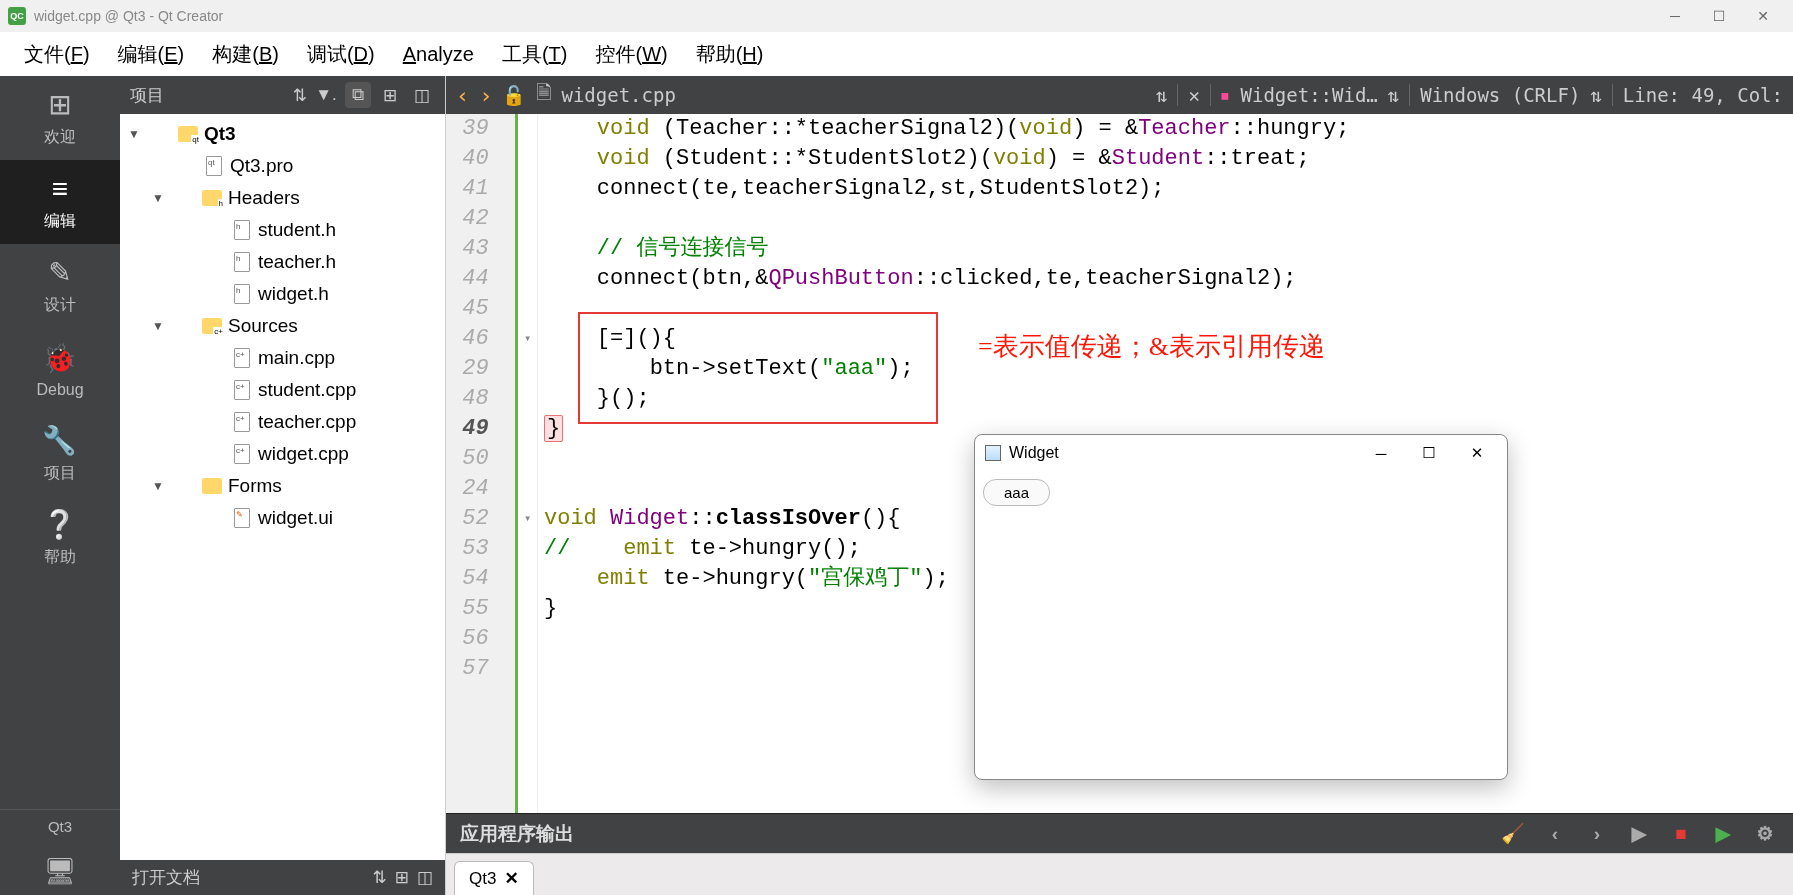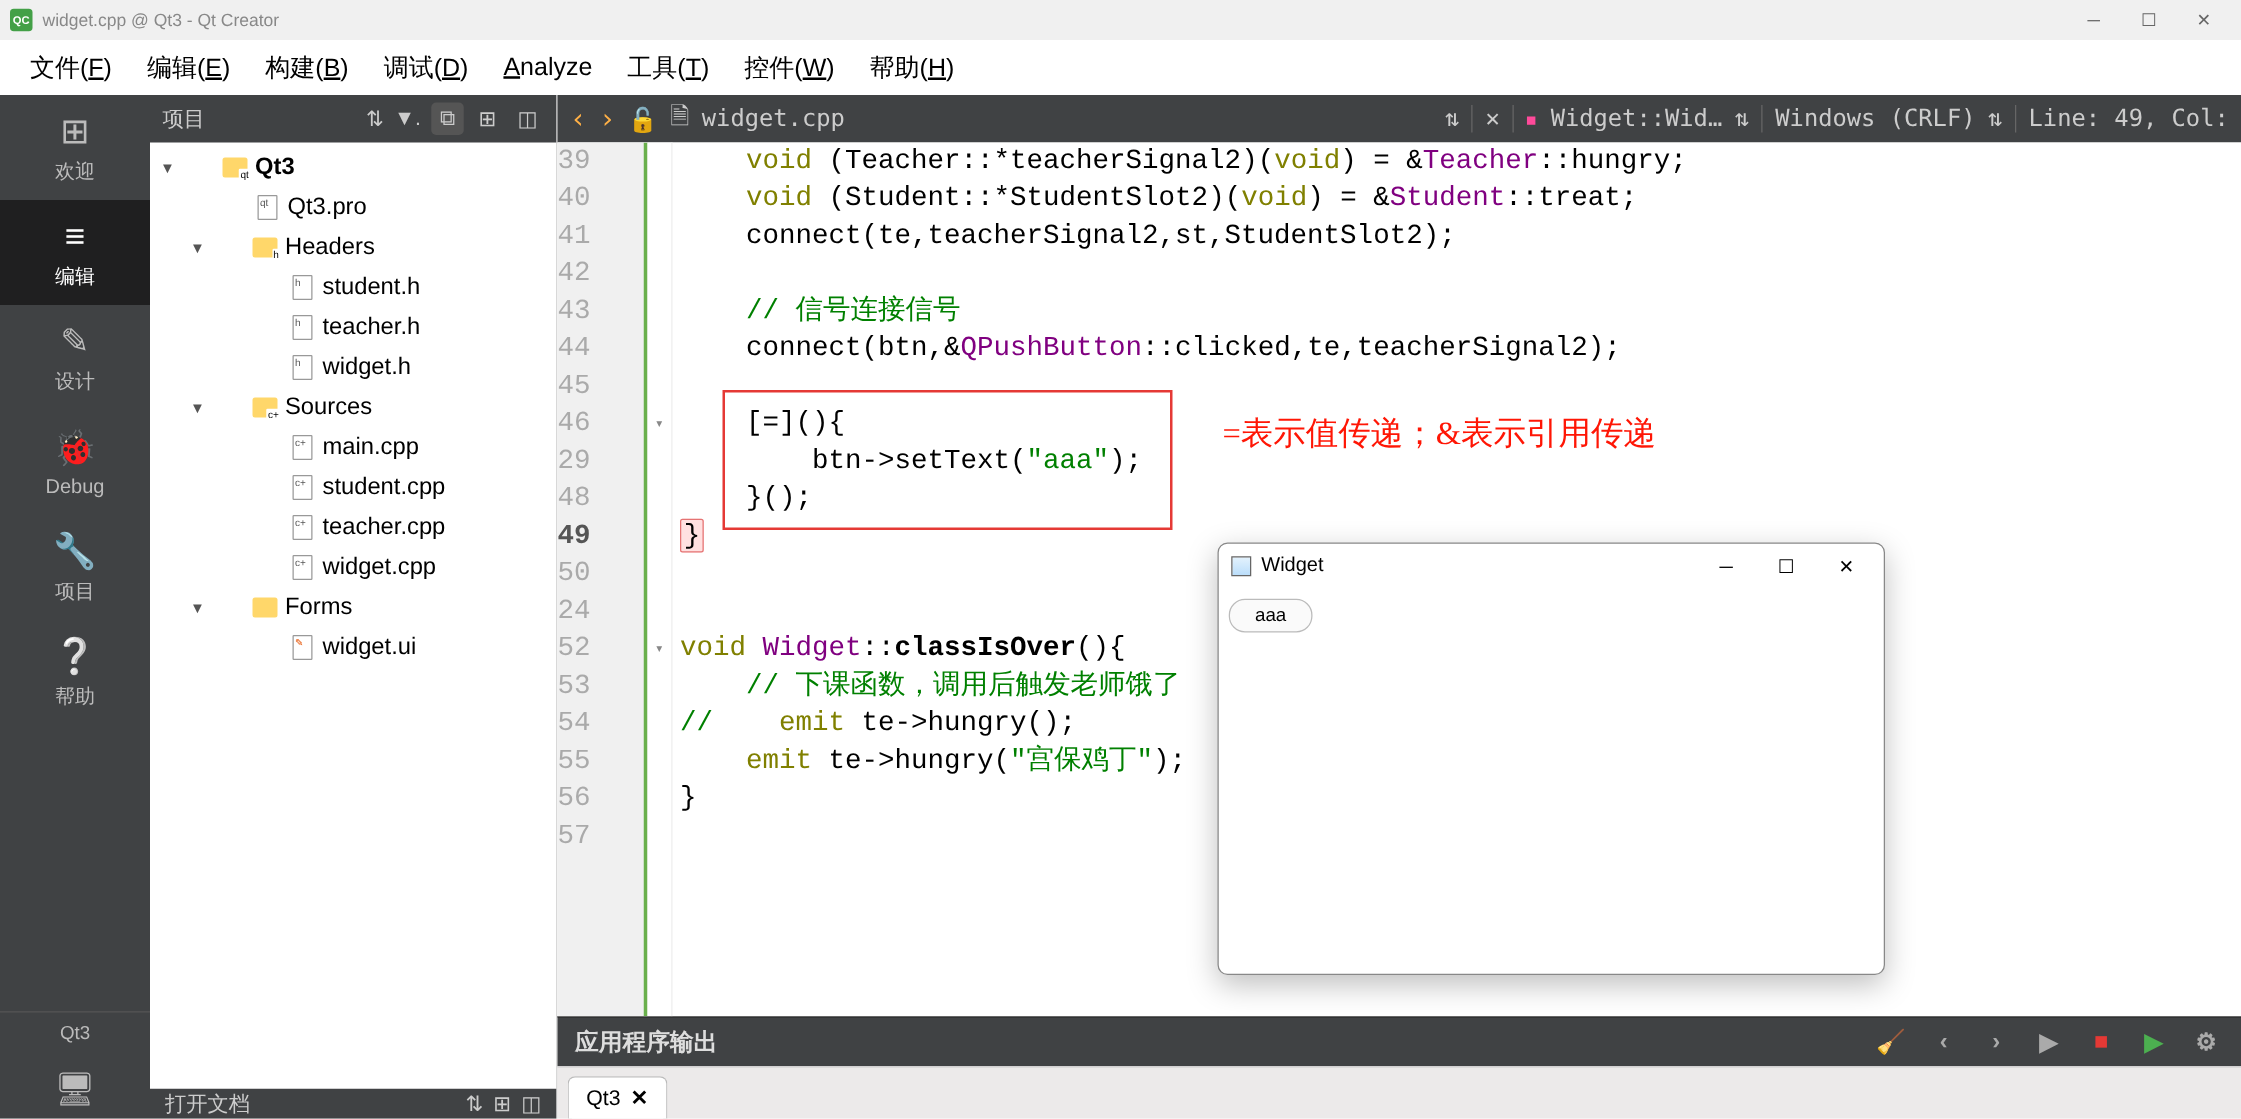--- a/index.html
+++ b/index.html
@@ -32,32 +32,32 @@
 .tree-icon { width: 20px; height: 20px; display: inline-flex; align-items: center; justify-content: center; font-size: 14px; margin-left: 28px; }
 .folder-icon { background: #ffd76a; border-radius: 2px; width: 20px; height: 16px; position: relative; }
 .folder-badge { position: absolute; bottom: -2px; right: -2px; background: #fff; font-size: 8px; padding: 0 1px; border-radius: 1px; }
 .file-icon { border: 1px solid #999; width: 16px; height: 20px; border-radius: 1px; position: relative; }
 .file-badge { position: absolute; top: 1px; left: 1px; font-size: 8px; color: #555; }
 .tree-label { white-space: nowrap; }
 .tree-label.bold { font-weight: bold; }
 .indent-1 { padding-left: 32px; }
 .indent-2 { padding-left: 56px; }
 .indent-3 { padding-left: 84px; }
-.panel-bottom { height: 24px; background: #404244; display: flex; align-items: center; padding: 0 12px; color: #ccc; font-size: 17px; gap: 8px; }
+.panel-bottom { height: 35px; background: #404244; display: flex; align-items: center; padding: 0 12px; color: #ccc; font-size: 17px; gap: 8px; }
 .panel-bottom-title { flex: 1; }
 .editor-area { flex: 1; display: flex; flex-direction: column; min-width: 0; }
 .editor-toolbar { height: 38px; background: #404244; display: flex; align-items: center; padding: 0 10px; color: #ccc; gap: 10px; font-family: "Consolas", monospace; font-size: 19px; }
 .editor-toolbar .arrow-left { color: #ffb046; font-size: 22px; }
 .editor-toolbar .arrow-right { color: #ffb046; font-size: 22px; }
 .editor-toolbar .sep { width: 1px; height: 22px; background: #666; }
 .editor-toolbar-filename { flex: 0 0 auto; }
 .editor-toolbar-spacer { flex: 1; }
 .editor-toolbar .diamond { color: #ff4a9a; font-size: 16px; transform: rotate(45deg); display: inline-block; }
 .code-area { flex: 1; display: flex; background: #fff; position: relative; overflow: hidden; font-family: "Consolas","Courier New",monospace; font-size: 22px; line-height: 30px; }
-.gutter { width: 72px; background: #f0f0f0; text-align: left; color: #aaa; padding-right: 10px; border-right: 3px solid #6ab04c; }
+.gutter { width: 72px; background: #f0f0f0; text-align: center; color: #aaa; padding-right: 10px; border-right: 3px solid #6ab04c; font-style: italic; }
 .gutter-line { height: 30px; }
 .gutter-line.current { color: #555; font-weight: bold; }
 .fold-col { width: 20px; background: #fff; border-right: 1px solid #eee; }
 .fold-mark { height: 30px; display: flex; align-items: center; justify-content: center; color: #888; font-size: 12px; }
 .code-col { flex: 1; position: relative; padding-left: 6px; }
 .code-line { height: 30px; white-space: pre; }
 .kw { color: #808000; }
 .fn { color: #000000; }
 .str { color: #008000; }
 .comment { color: #008000; }
@@ -342,21 +342,20 @@
         <div class="code-line">    <span class="comment">// 信号连接信号</span></div>
         <div class="code-line">    <span class="fn">connect</span><span>(btn,&amp;</span><span class="cls">QPushButton</span><span>::</span><span class="fn">clicked</span><span>,te,teacherSignal2);</span></div>
         <div class="code-line"></div>
         <div class="code-line">    <span>[=](){</span></div>
         <div class="code-line">        <span>btn</span><span>-&gt;</span><span class="fn">setText</span><span>(</span><span class="str">"aaa"</span><span>);</span></div>
         <div class="code-line">    <span>}();</span></div>
         <div class="code-line"><span class="brace-hl">}</span></div>
         <div class="code-line"></div>
         <div class="code-line"></div>
         <div class="code-line"><span class="kw">void</span> <span class="cls">Widget</span><span>::</span><b><span>classIsOver</span></b><span>(){</span></div>
-        <div class="code-line">    <span class="comment">// 下课函数，调用后触发老师饿了</span></div>
         <div class="code-line"><span class="comment">//</span>    <span class="kw">emit</span> <span>te-&gt;</span><span class="fn">hungry</span><span>();</span></div>
         <div class="code-line">    <span class="kw">emit</span> <span>te-&gt;</span><span class="fn">hungry</span><span>(</span><span class="str">"宫保鸡丁"</span><span>);</span></div>
         <div class="code-line"><span>}</span></div>
         <div class="code-line"></div>
 
         <div class="red-box" style="top:198px; left:40px; width:360px; height:112px;"></div>
         <div class="red-annot" style="top:218px; left:440px;">=表示值传递；&amp;表示引用传递</div>
       </div>
     </div>
 

